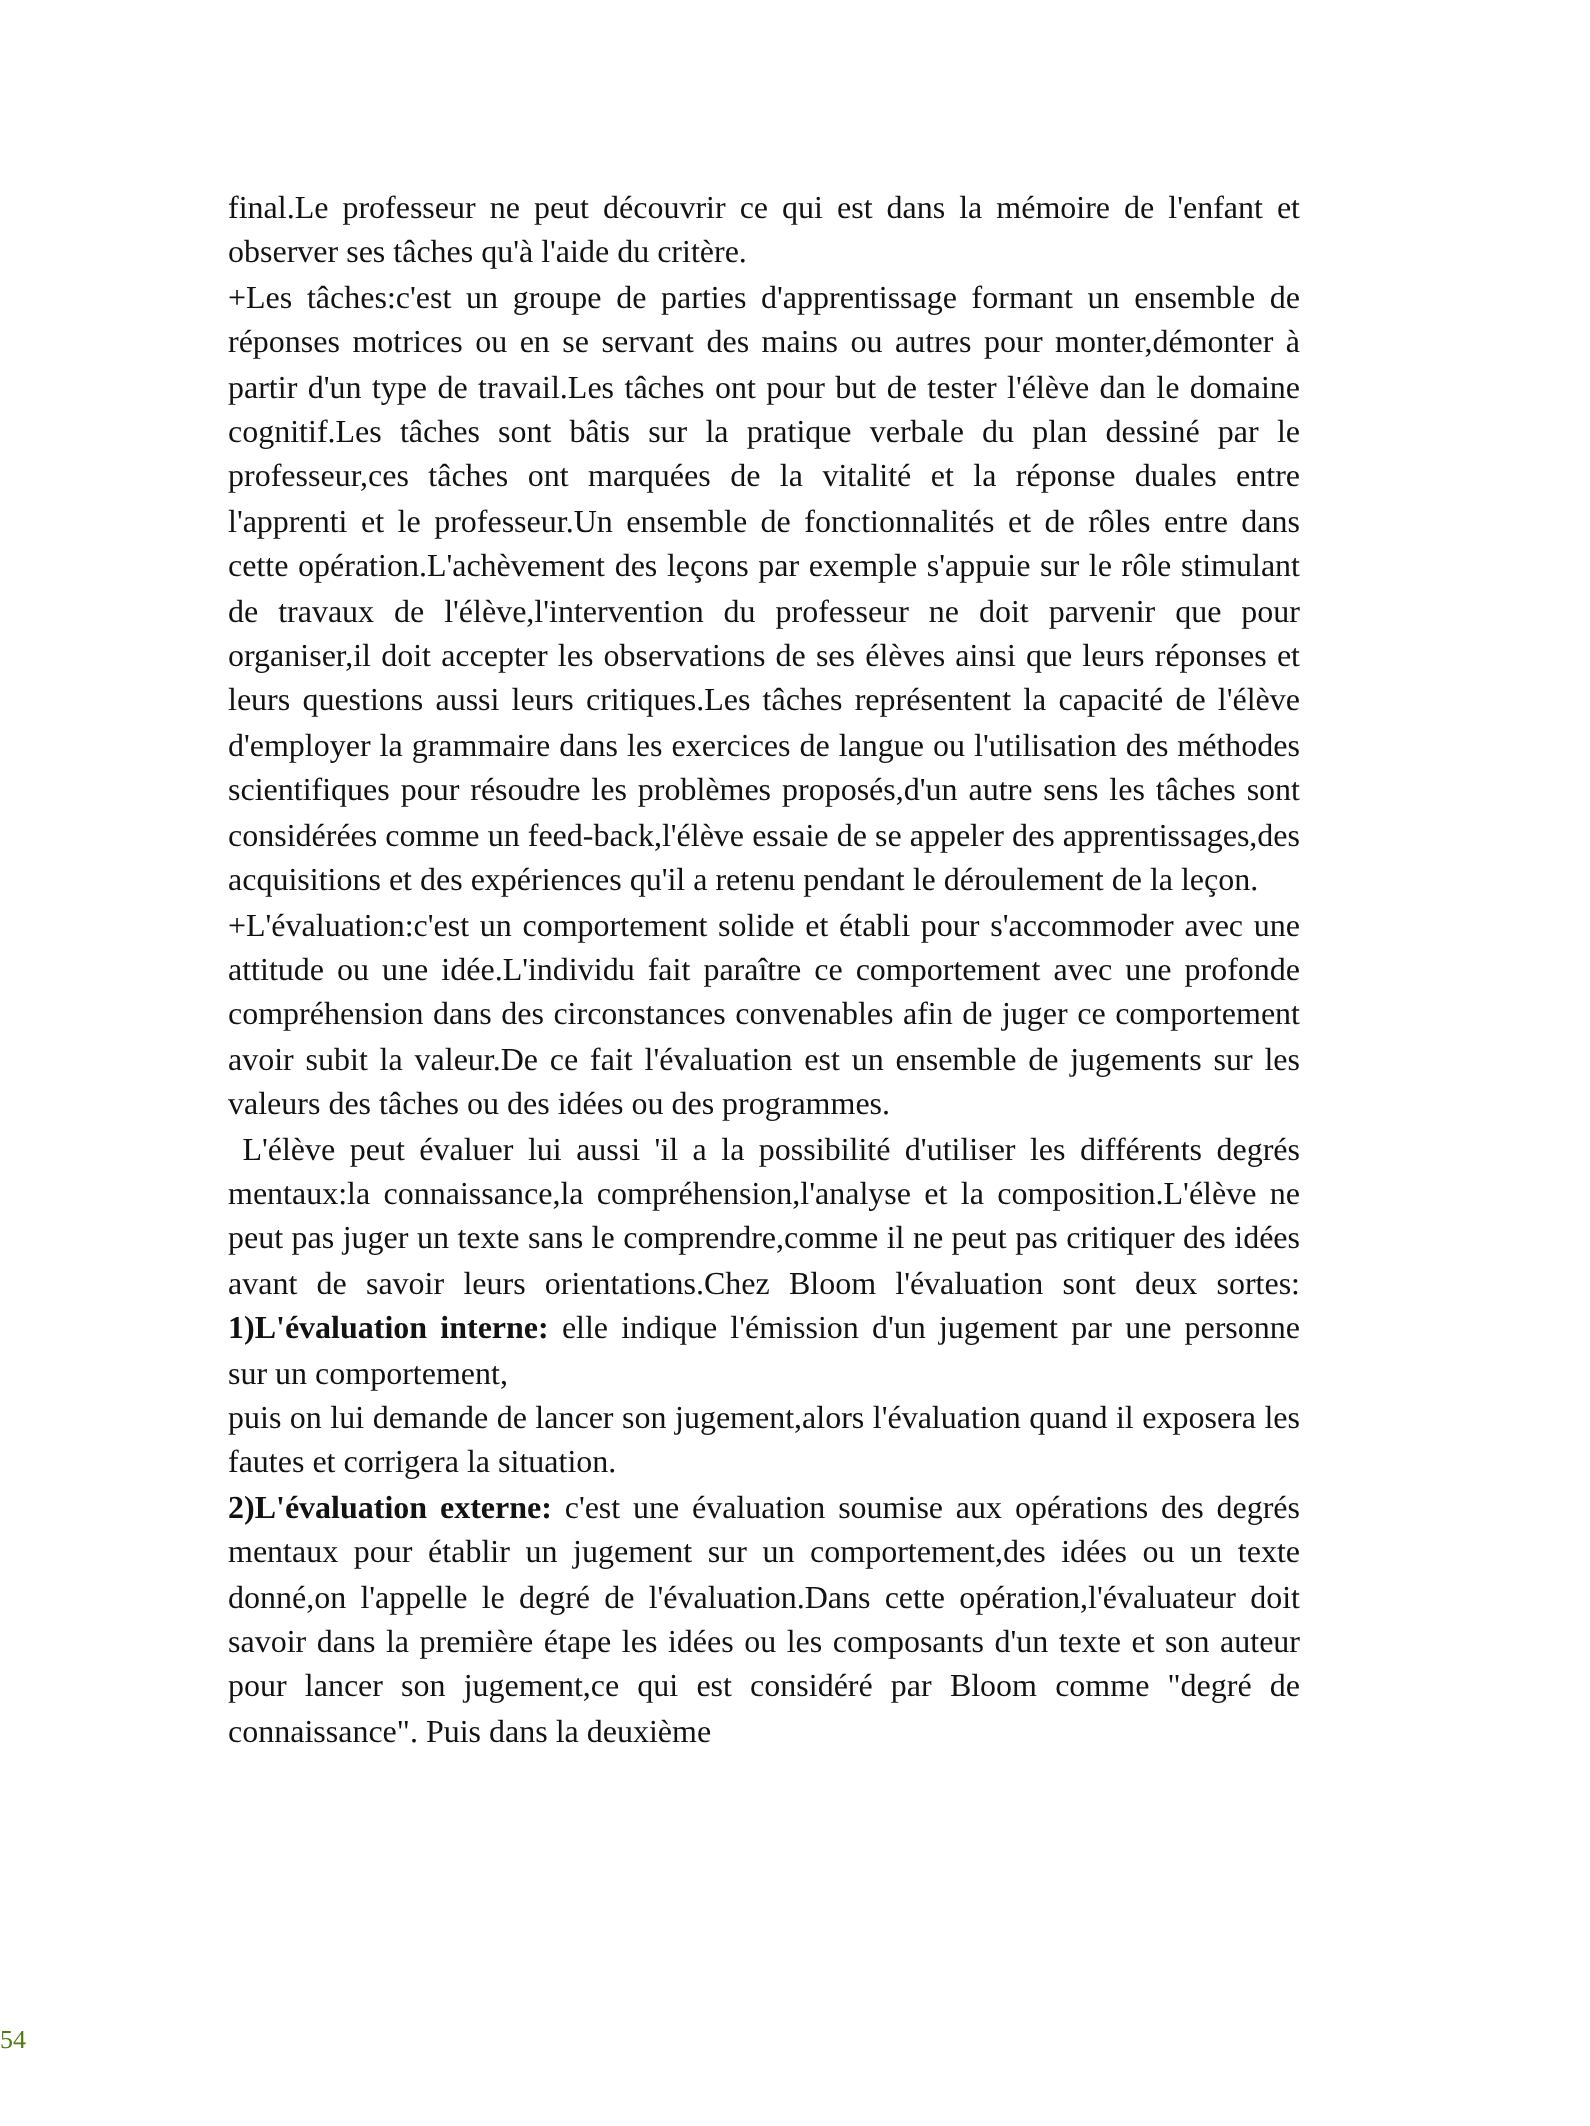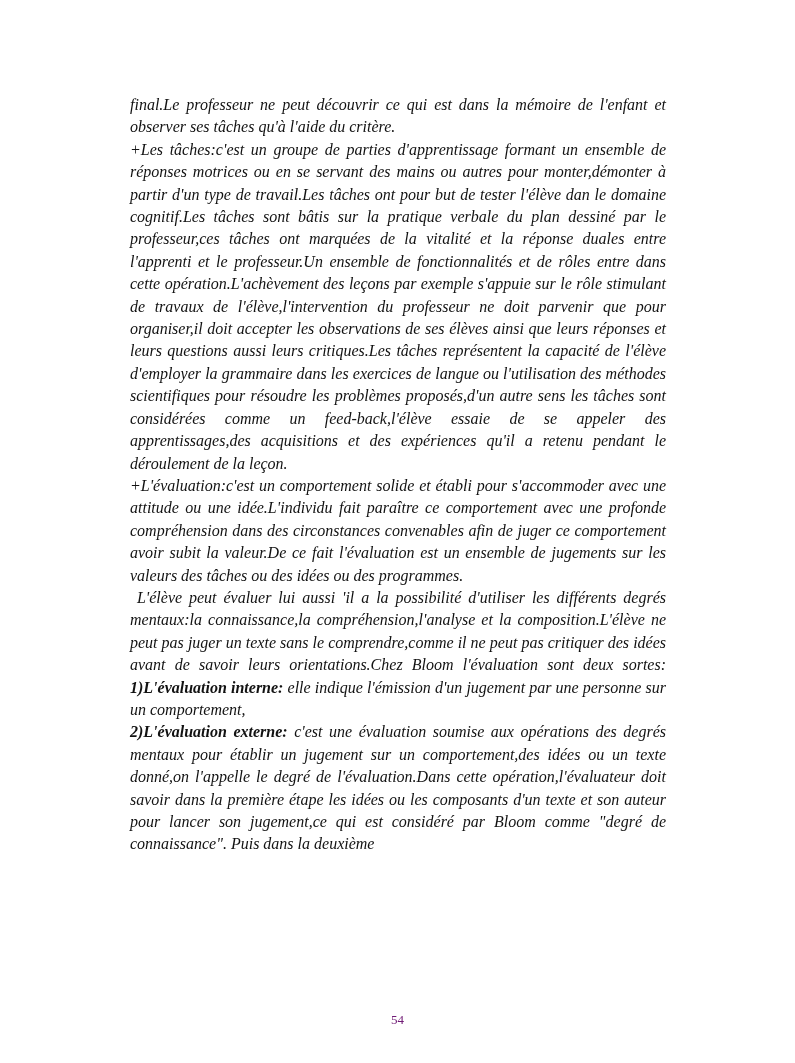--- a/index.html
+++ b/index.html
@@ -15,52 +15,52 @@
     color: #121212;
     overflow: hidden;
   }
   .page {
     position: absolute;
     inset: 0;
     background: #ffffff;
   }
   .text-block {
     position: absolute;
-    left: 130px;
+    left: 114px;
     top: 94px;
     width: 536px;
     font-size: 16px;
     line-height: 22.4px;
     text-align: justify;
     text-justify: inter-word;
     hyphens: none;
-    font-style: italic;
   }
   .para {
     margin: 0;
     padding: 0;
   }
   .bold {
     font-weight: bold;
   }
   .page-number {
     position: absolute;
     top: 1012px;
     left: 0;
     width: 795px;
-    text-align: center;
+    text-align: left;
     font-size: 13px;
-    color: #701a75;
+    color: #4d7c0f;
   }
 </style>
 </head>
 <body>
 
 <div class="page">
   <div class="text-block" id="content">
       <p class="para"><span class="">final.Le professeur ne peut découvrir ce qui est dans la mémoire de l'enfant et observer ses tâches qu'à l'aide du critère.</span></p>
       <p class="para"><span class="">+Les tâches:c'est un groupe de parties d'apprentissage formant un ensemble de réponses motrices ou en se servant des mains ou autres pour monter,démonter à partir d'un type de travail.Les tâches ont pour but de tester l'élève dan le domaine cognitif.Les tâches sont bâtis sur la pratique verbale du plan dessiné par le professeur,ces tâches ont marquées de la vitalité et la réponse duales entre l'apprenti et le professeur.Un ensemble de fonctionnalités et de rôles entre dans cette opération.L'achèvement des leçons par exemple s'appuie sur le rôle stimulant de travaux de l'élève,l'intervention du professeur ne doit parvenir que pour organiser,il doit accepter les observations de ses élèves ainsi que leurs réponses et leurs questions aussi leurs critiques.Les tâches représentent la capacité de l'élève d'employer la grammaire dans les exercices de langue ou l'utilisation des méthodes scientifiques pour résoudre les problèmes proposés,d'un autre sens les tâches sont considérées comme un feed-back,l'élève essaie de se appeler des apprentissages,des acquisitions et des expériences qu'il a retenu pendant le déroulement de la leçon.</span></p>
       <p class="para"><span class="">+L'évaluation:c'est un comportement solide et établi pour s'accommoder avec une attitude ou une idée.L'individu fait paraître ce comportement avec une profonde compréhension dans des circonstances convenables afin de juger ce comportement avoir subit la valeur.De ce fait l'évaluation est un ensemble de jugements sur les valeurs des tâches ou des idées ou des programmes.</span></p>
       <p class="para"><span class="">&nbsp;L'élève peut évaluer lui aussi 'il a la possibilité d'utiliser les différents degrés mentaux:la connaissance,la compréhension,l'analyse et la composition.L'élève ne peut pas juger un texte sans le comprendre,comme il ne peut pas critiquer des idées avant de savoir leurs orientations.Chez Bloom l'évaluation sont deux sortes: </span><span class="bold">1)L'évaluation interne:</span><span class=""> elle indique l'émission d'un jugement par une personne sur un comportement,</span></p>
+      <p class="para"><span class="">puis on lui demande de lancer son jugement,alors l'évaluation quand il exposera les fautes et corrigera la situation.</span></p>
       <p class="para"><span class="bold">2)L'évaluation externe:</span><span class=""> c'est une évaluation soumise aux opérations des degrés mentaux pour établir un jugement sur un comportement,des idées ou un texte donné,on l'appelle le degré de l'évaluation.Dans cette opération,l'évaluateur doit savoir dans la première étape les idées ou les composants d'un texte et son auteur pour lancer son jugement,ce qui est considéré par Bloom comme "degré de connaissance". Puis dans la deuxième</span></p>
     </div>
   <div class="page-number">54</div>
 </div>
 
 </body></html>

